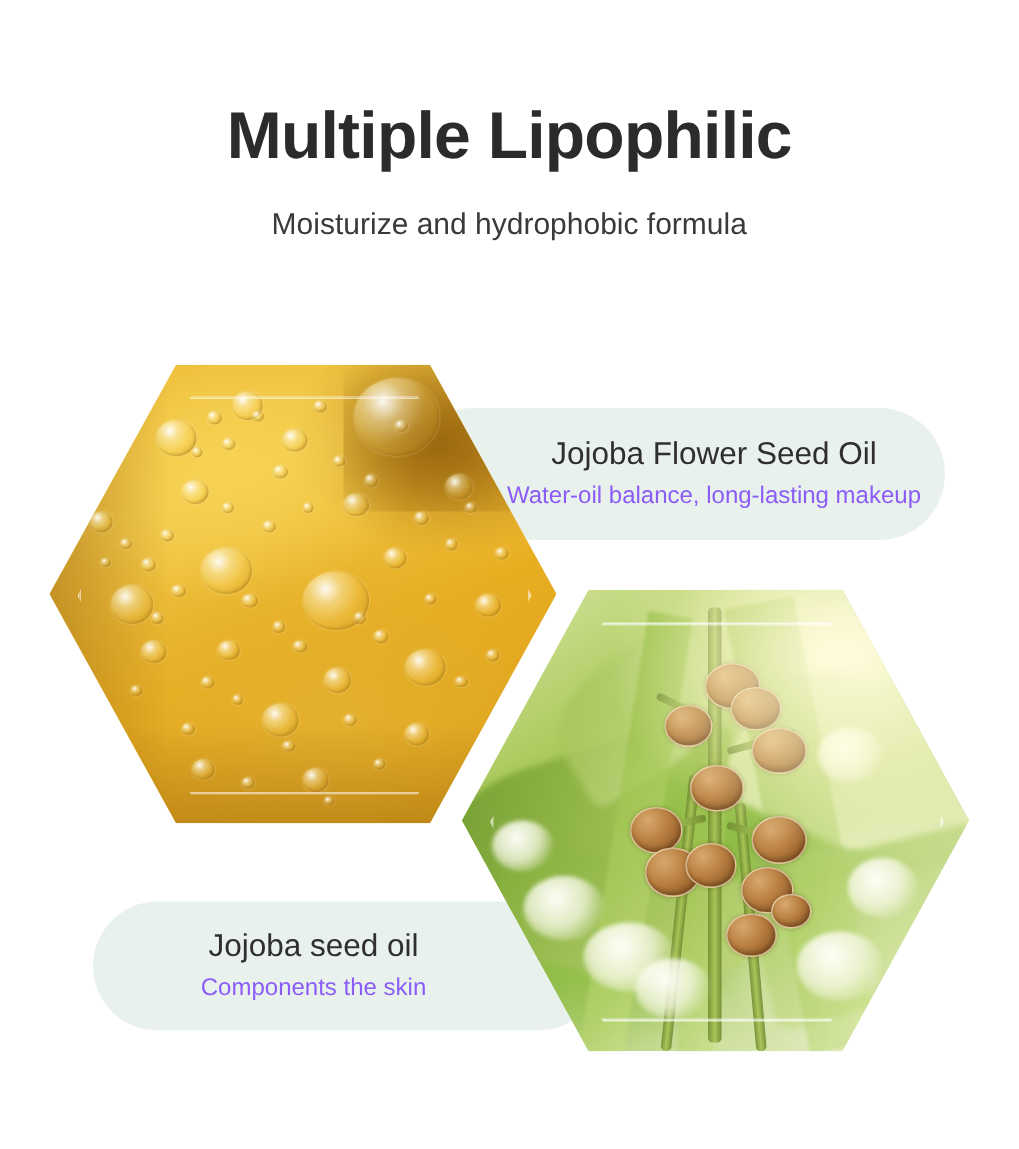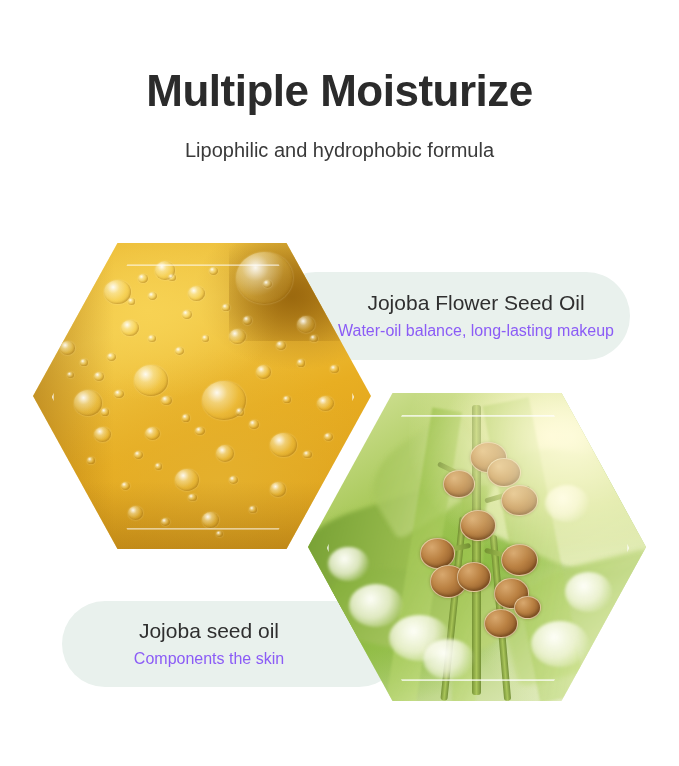--- a/index.html
+++ b/index.html
@@ -207,22 +207,22 @@
     background: linear-gradient(110deg, rgba(150,190,70,0.85), rgba(200,225,130,0.55));
     filter: blur(1.2px);
   }
 </style>
 </head>
 <body>
 
 <div class="page">
 
   <div class="header">
-    <h1 class="title">Multiple Moisturize</h1>
-    <p class="subtitle">Lipophilic and hydrophobic formula</p>
+    <h1 class="title">Multiple Lipophilic</h1>
+    <p class="subtitle">Moisturize and hydrophobic formula</p>
   </div>
 
   <div class="label-card card-baichi">
     <div class="card-title">Jojoba Flower Seed Oil</div>
     <div class="card-sub">Water-oil balance, long-lasting makeup</div>
   </div>
 
   <div class="label-card card-jojoba">
     <div class="card-title">Jojoba seed oil</div>
     <div class="card-sub">Components the skin</div>

